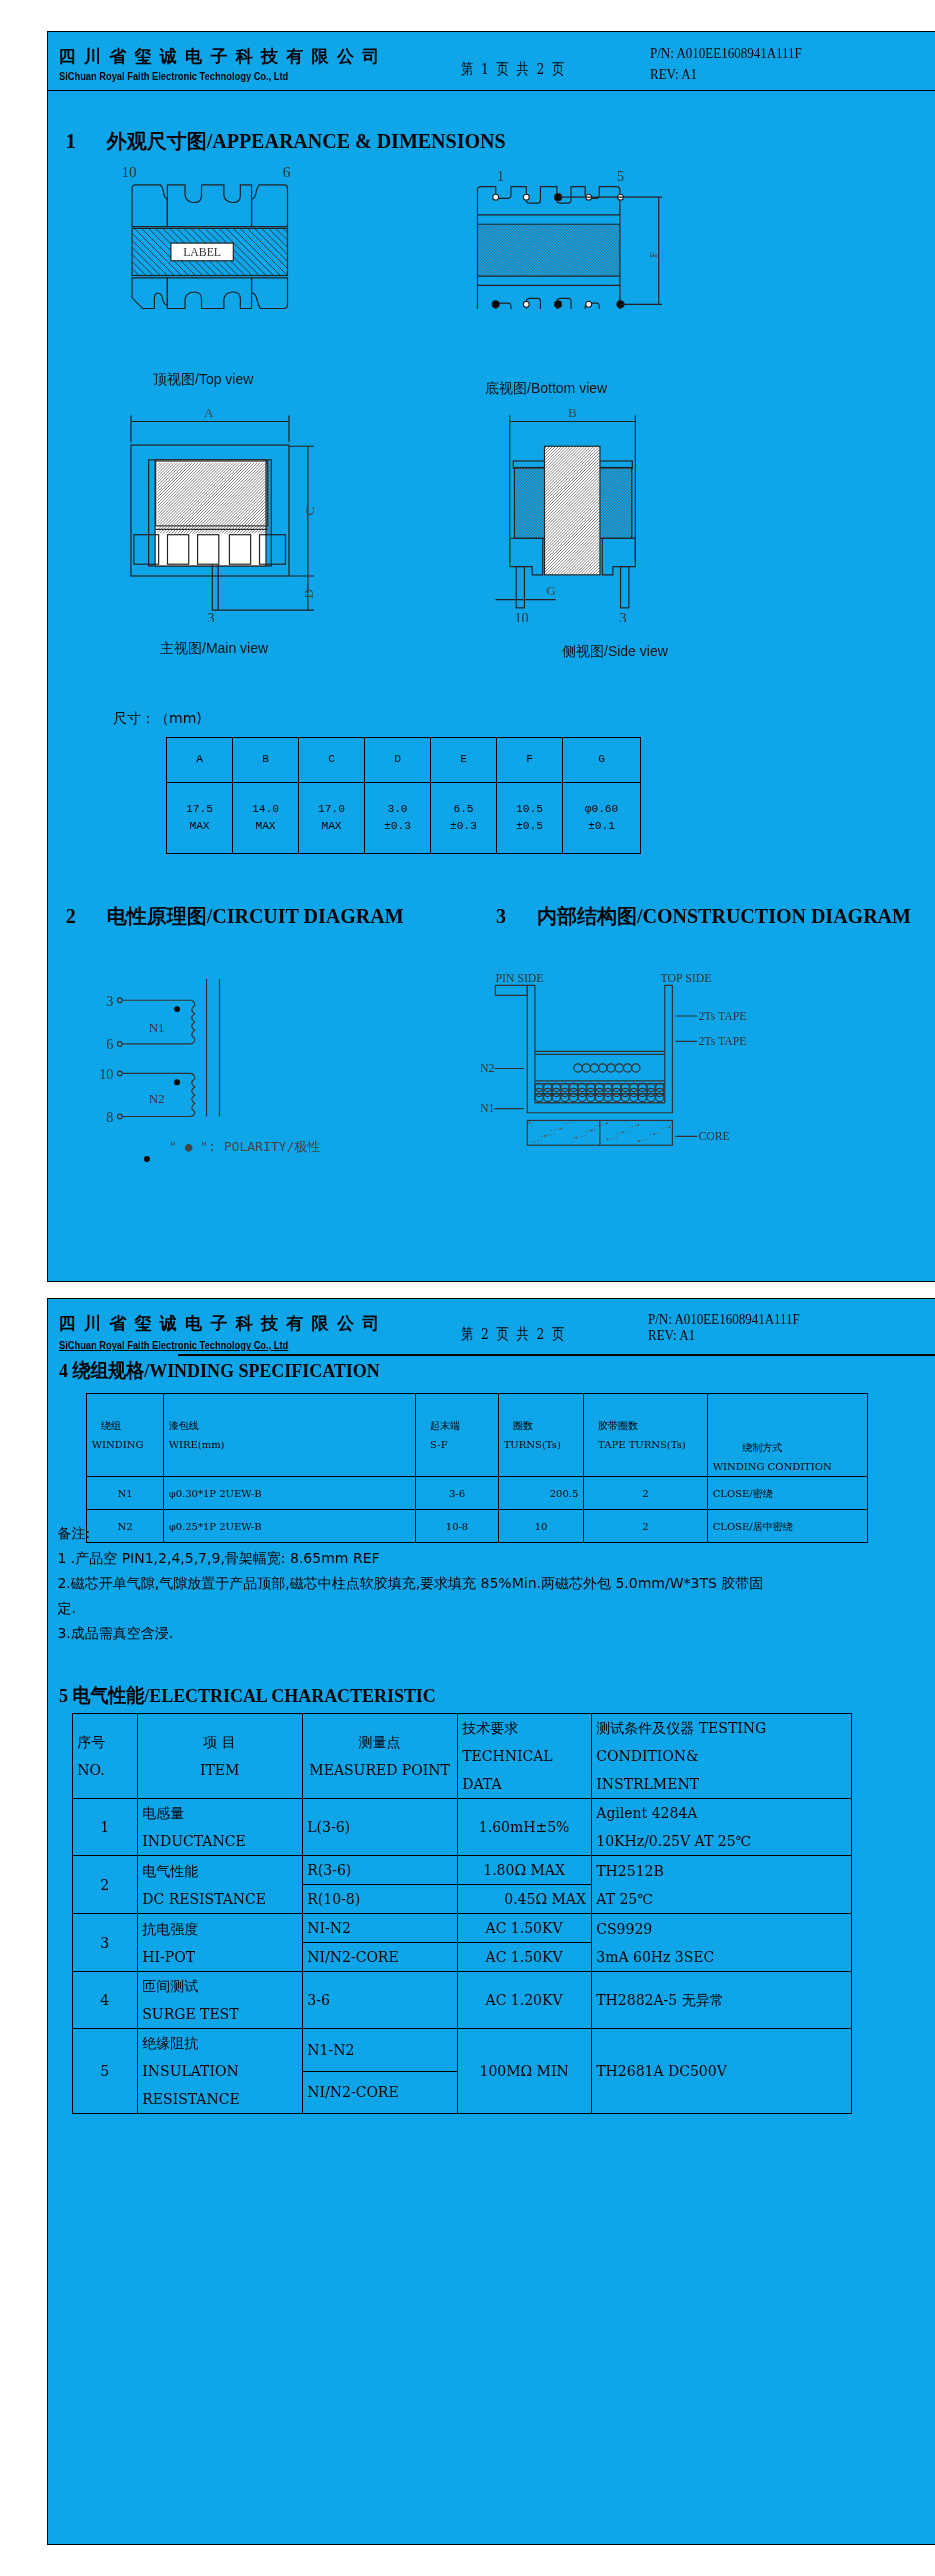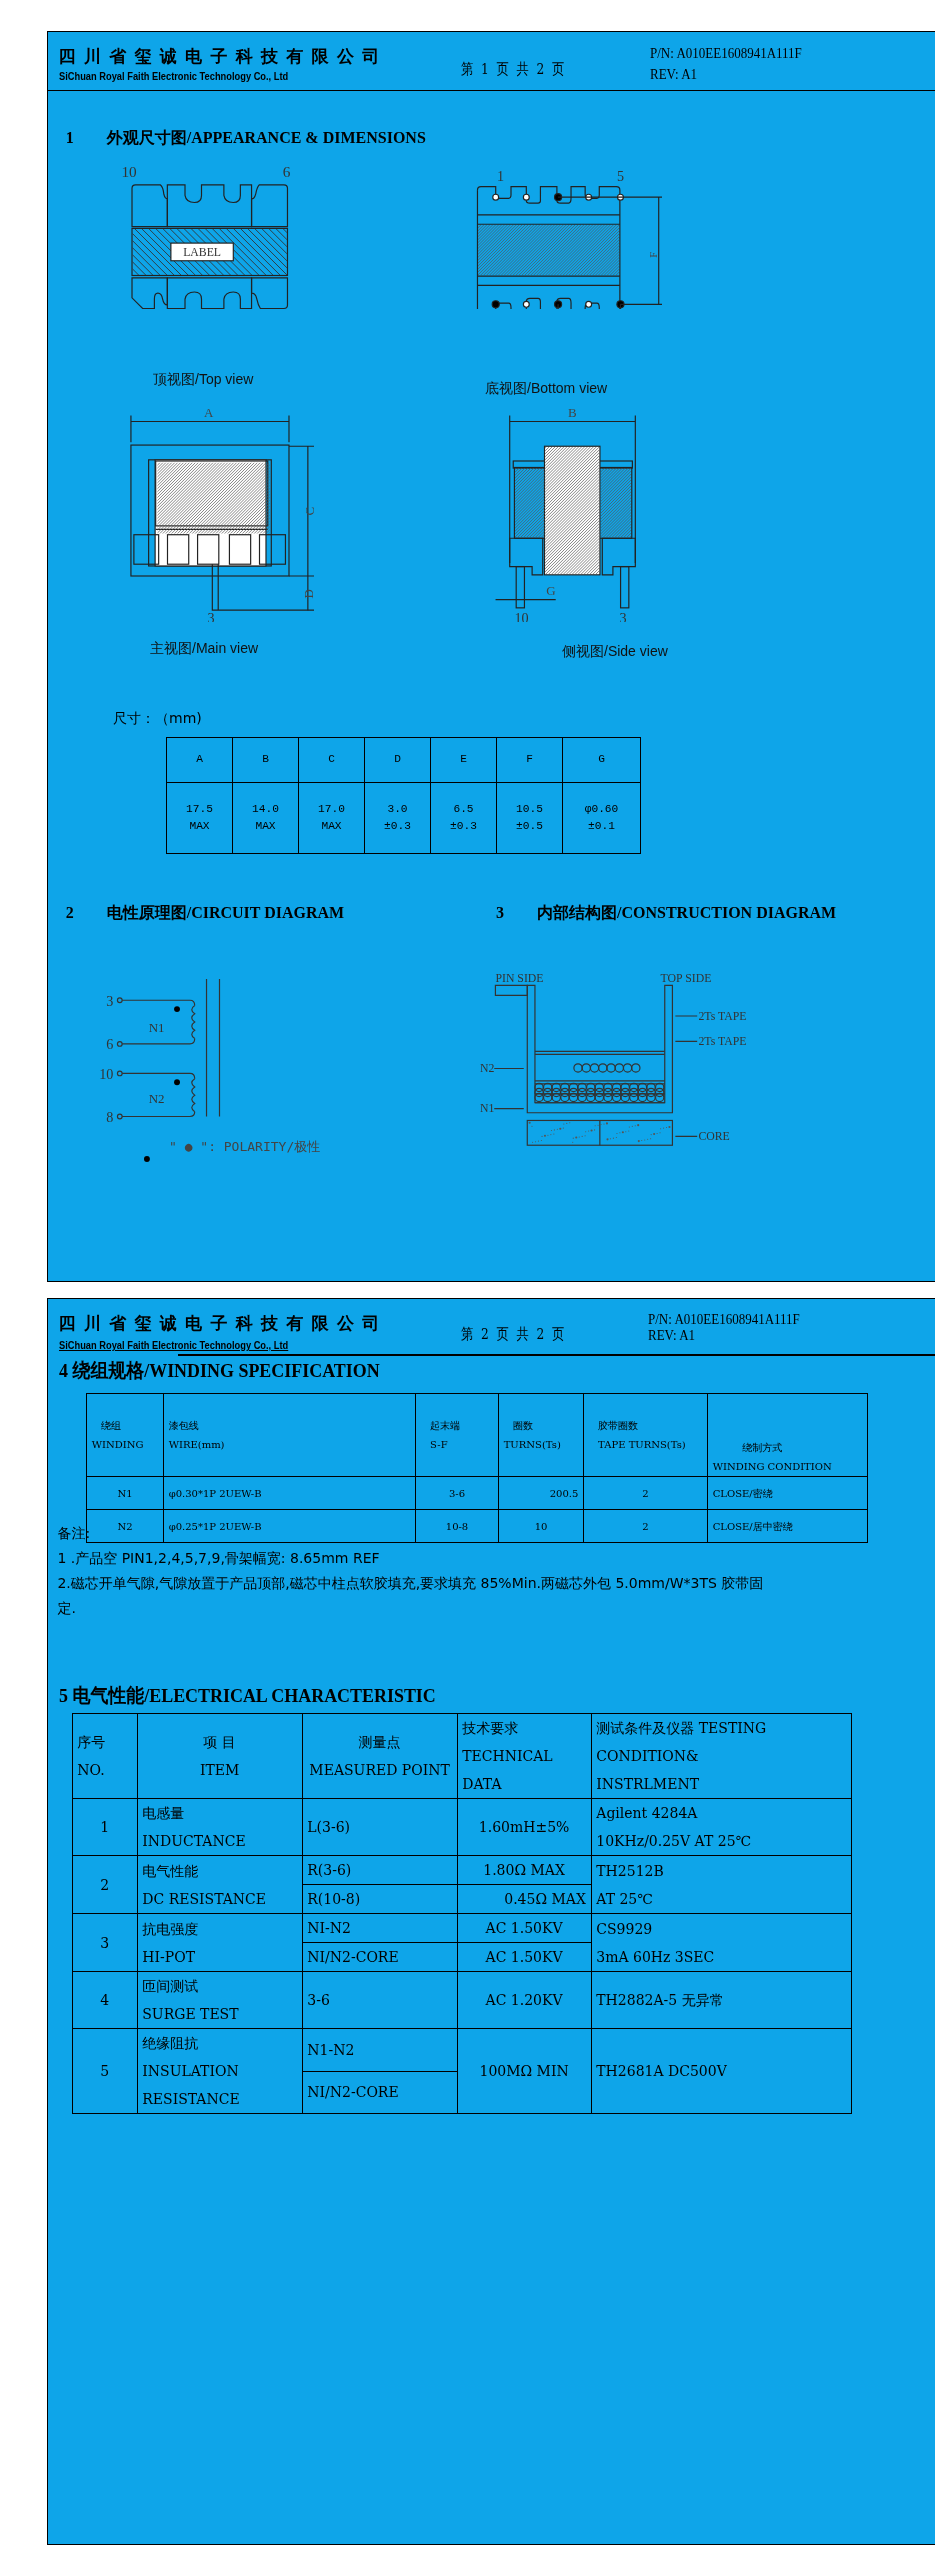--- a/index.html
+++ b/index.html
@@ -6,21 +6,21 @@
   body { width: 936px; height: 2576px; position: relative; font-family: "Liberation Serif", serif; color: #000; overflow: hidden; }
   .page { position: absolute; left: 47px; width: 922px; border: 1.2px solid #000; box-sizing: border-box; background: #0ea5e9; }
   #page1 { top: 31px; height: 1251px; }
   #page2 { top: 1298px; height: 1247px; }
   .abs { position: absolute; }
   .co-cn { font-family: "DejaVu Sans", sans-serif; font-weight: bold; font-size: 17px; letter-spacing: 8.3px; white-space: nowrap; }
   .co-en { font-family: "Liberation Sans", sans-serif; font-weight: bold; font-size: 10px; white-space: nowrap; transform: scaleX(0.93); transform-origin: left; }
   .pg { font-family: "DejaVu Serif", serif; font-size: 15.3px; white-space: nowrap; letter-spacing: 2.4px; transform: scaleX(0.8); transform-origin: left; }
   .pn { font-family: "Liberation Serif", serif; font-size: 15.3px; white-space: nowrap; transform: scaleX(0.85); transform-origin: left; }
   .rule { position: absolute; height: 1.8px; background: #000; }
-  .sec-title { font-family: "Liberation Serif", serif; font-weight: bold; font-size: 16px; white-space: nowrap; }
+  .sec-title { font-family: "Liberation Serif", serif; font-weight: bold; font-size: 20px; white-space: nowrap; }
   .sec-title .num { display: inline-block; width: 41px; }
   .sec-title2 { font-family: "Liberation Serif", serif; font-weight: bold; font-size: 19.5px; white-space: nowrap; transform: scaleX(0.92); transform-origin: left; }
   .caption { font-family: "Liberation Sans", sans-serif; font-size: 14px; white-space: nowrap; color: #111; }
   svg text { font-family: "Liberation Serif", serif; }
   table { border-collapse: collapse; position: absolute; }
   td { border: 1.2px solid #000; font-family: "Liberation Serif", serif; font-size: 11.2px; vertical-align: middle; padding: 0 4.7px; line-height: 1.7; }
   .dim td { text-align: center; font-family: "Liberation Mono", monospace; font-size: 11.2px; }
   .dim tr.h td { height: 44px; }
   .dim tr.v td { height: 70px; line-height: 1.5; }
   .wind td { font-family: "DejaVu Serif", serif; font-size: 10px; }
@@ -336,21 +336,21 @@
           <line x1="382" y1="242" x2="507" y2="117"></line>
           <line x1="387" y1="242" x2="512" y2="117"></line>
           <line x1="392" y1="242" x2="517" y2="117"></line>
         </g>
       </g>
     <text x="162" y="42" font-size="22" fill="#444" text-anchor="middle">A</text>
     <text x="340" y="202" font-size="22" fill="#444" text-anchor="middle" transform="rotate(-90 340 202)">C</text>
     <text x="338" y="342" font-size="22" fill="#444" text-anchor="middle" transform="rotate(-90 338 342)">D</text>
     <text x="166" y="392" font-size="24" fill="#333" text-anchor="middle">3</text>
   </svg>
-  <div class="abs caption" style="left:102px;top:608px;">主视图/Main view</div>
+  <div class="abs caption" style="left:112px;top:608px;">主视图/Main view</div>
 
   <svg class="abs" style="left:425px;top:360px;" width="189" height="230" viewBox="0 0 320 390">
     <g fill="none" stroke="#222" stroke-width="2">
       <path d="M62 40 V290 M275 40 V290 M62 50 H275"></path>
       <rect x="68" y="117" width="202" height="12"></rect>
       <rect x="70" y="128" width="199" height="120"></rect>
       <rect x="121" y="92" width="94" height="218" fill="#fff"></rect>
       <path d="M62 248 H118 V310 H100 V296 H85 V296 H62 Z"></path>
       <path d="M219 248 H275 V296 H237 V310 H219 Z"></path>
       <rect x="73" y="296" width="14" height="70"></rect>
@@ -773,20 +773,21 @@
           <td>CLOSE/居中密绕</td>
         </tr>
       </tbody>
     </table>
 
   <div class="abs notes" style="left:9.4px;top:222px;">
     <div>备注:</div>
     <div>1 .产品空 PIN1,2,4,5,7,9,骨架幅宽:  8.65mm  REF</div>
     <div>2.磁芯开单气隙,气隙放置于产品顶部,磁芯中柱点软胶填充,要求填充 85%Min.两磁芯外包 5.0mm/W*3TS 胶带固</div>
     <div>定.</div>
+    <div>3.成品需真空含浸.</div>
   </div>
 
   <div class="abs sec-title2" style="left:10.6px;top:383px;">5 电气性能/ELECTRICAL CHARACTERISTIC</div>
   <table class="elec" style="left:23.6px;top:414px;width:780px;">
     <colgroup>
         <col style="width:65px">
         <col style="width:165px">
         <col style="width:155px">
         <col style="width:134px">
         <col>

